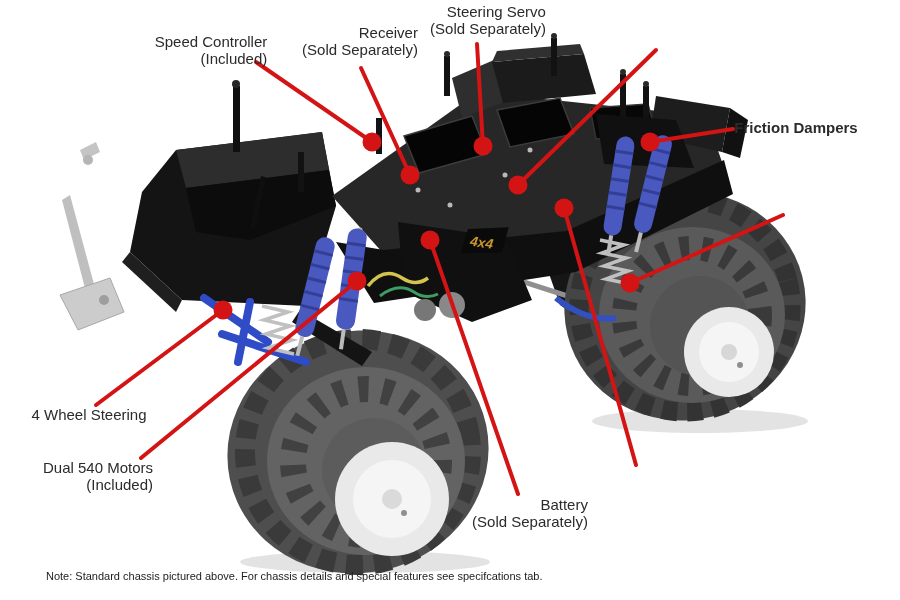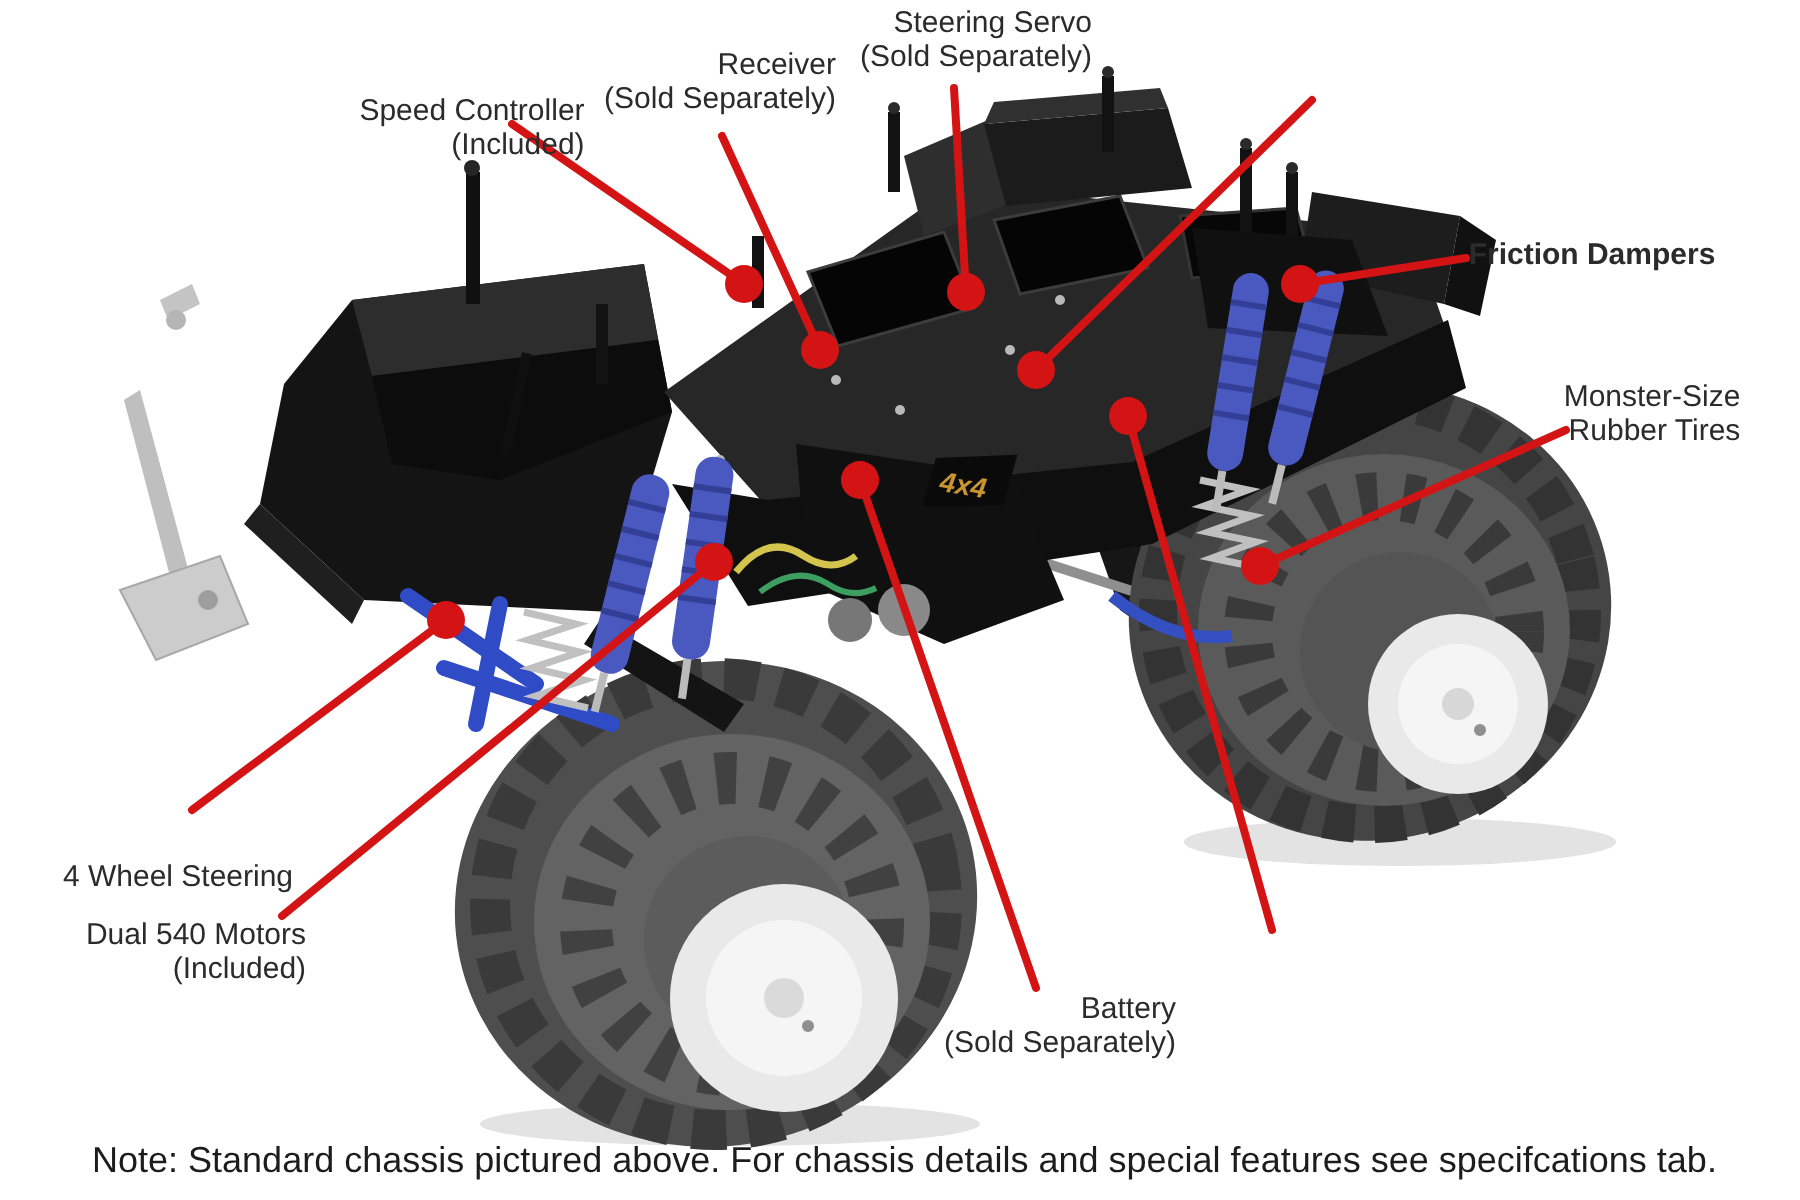--- a/index.html
+++ b/index.html
@@ -9,21 +9,21 @@
   }
   .art { position:absolute; left:0; top:0; width:900px; height:600px; }
   .callout-label {
     position:absolute; transform:translateX(-50%);
     text-align:right; font-size:15px; line-height:17px;
     color:#2b2b2b; white-space:nowrap;
   }
   .callout-label .l { display:block; }
   .note {
     position:absolute; left:46px; top:570px;
-    font-size:18px; color:#1c1c1c; white-space:nowrap;
+    font-size:11px; color:#1c1c1c; white-space:nowrap;
   }
 </style>
 </head>
 <body>
 
 <div class="stage">
 
   <svg class="art" viewBox="0 0 900 600" aria-hidden="true">
 
     <g>
@@ -196,40 +196,36 @@
       <circle cx="518" cy="185" r="9.5" fill="#d41414"></circle>
       <circle cx="650" cy="142" r="9.5" fill="#d41414"></circle>
       <circle cx="630" cy="283" r="9.5" fill="#d41414"></circle>
       <circle cx="223" cy="310" r="9.5" fill="#d41414"></circle>
       <circle cx="357" cy="281" r="9.5" fill="#d41414"></circle>
       <circle cx="430" cy="240" r="9.5" fill="#d41414"></circle>
       <circle cx="564" cy="208" r="9.5" fill="#d41414"></circle>
     </g>
   </svg>
 
-  <div class="callout-label" style="left:211px; top:47px;margin-left:25px;">
+  <div class="callout-label" style="left:211px; top:33px;">
     <span class="l">Speed Controller</span>
     <span class="l">(Included)</span>
   </div>
   <div class="callout-label" style="left:360px; top:24px;">
     <span class="l">Receiver</span>
     <span class="l">(Sold Separately)</span>
   </div>
   <div class="callout-label" style="left:488px; top:3px;">
     <span class="l">Steering Servo</span>
     <span class="l">(Sold Separately)</span>
   </div>
   <div class="callout-label" style="left:796px; top:119px;font-weight:bold;">
     <span class="l">Friction Dampers</span>
   </div>
-  <div class="callout-label" style="left:826px; top:190px;">
-    <span class="l">Monster-Size</span>
-    <span class="l">Rubber Tires</span>
-  </div>
-  <div class="callout-label" style="left:89px; top:406px;margin-top:24px;">
+  <div class="callout-label" style="left:89px; top:406px;">
     <span class="l">4 Wheel Steering</span>
   </div>
   <div class="callout-label" style="left:98px; top:459px;">
     <span class="l">Dual 540 Motors</span>
     <span class="l">(Included)</span>
   </div>
   <div class="callout-label" style="left:530px; top:496px;">
     <span class="l">Battery</span>
     <span class="l">(Sold Separately)</span>
   </div>

